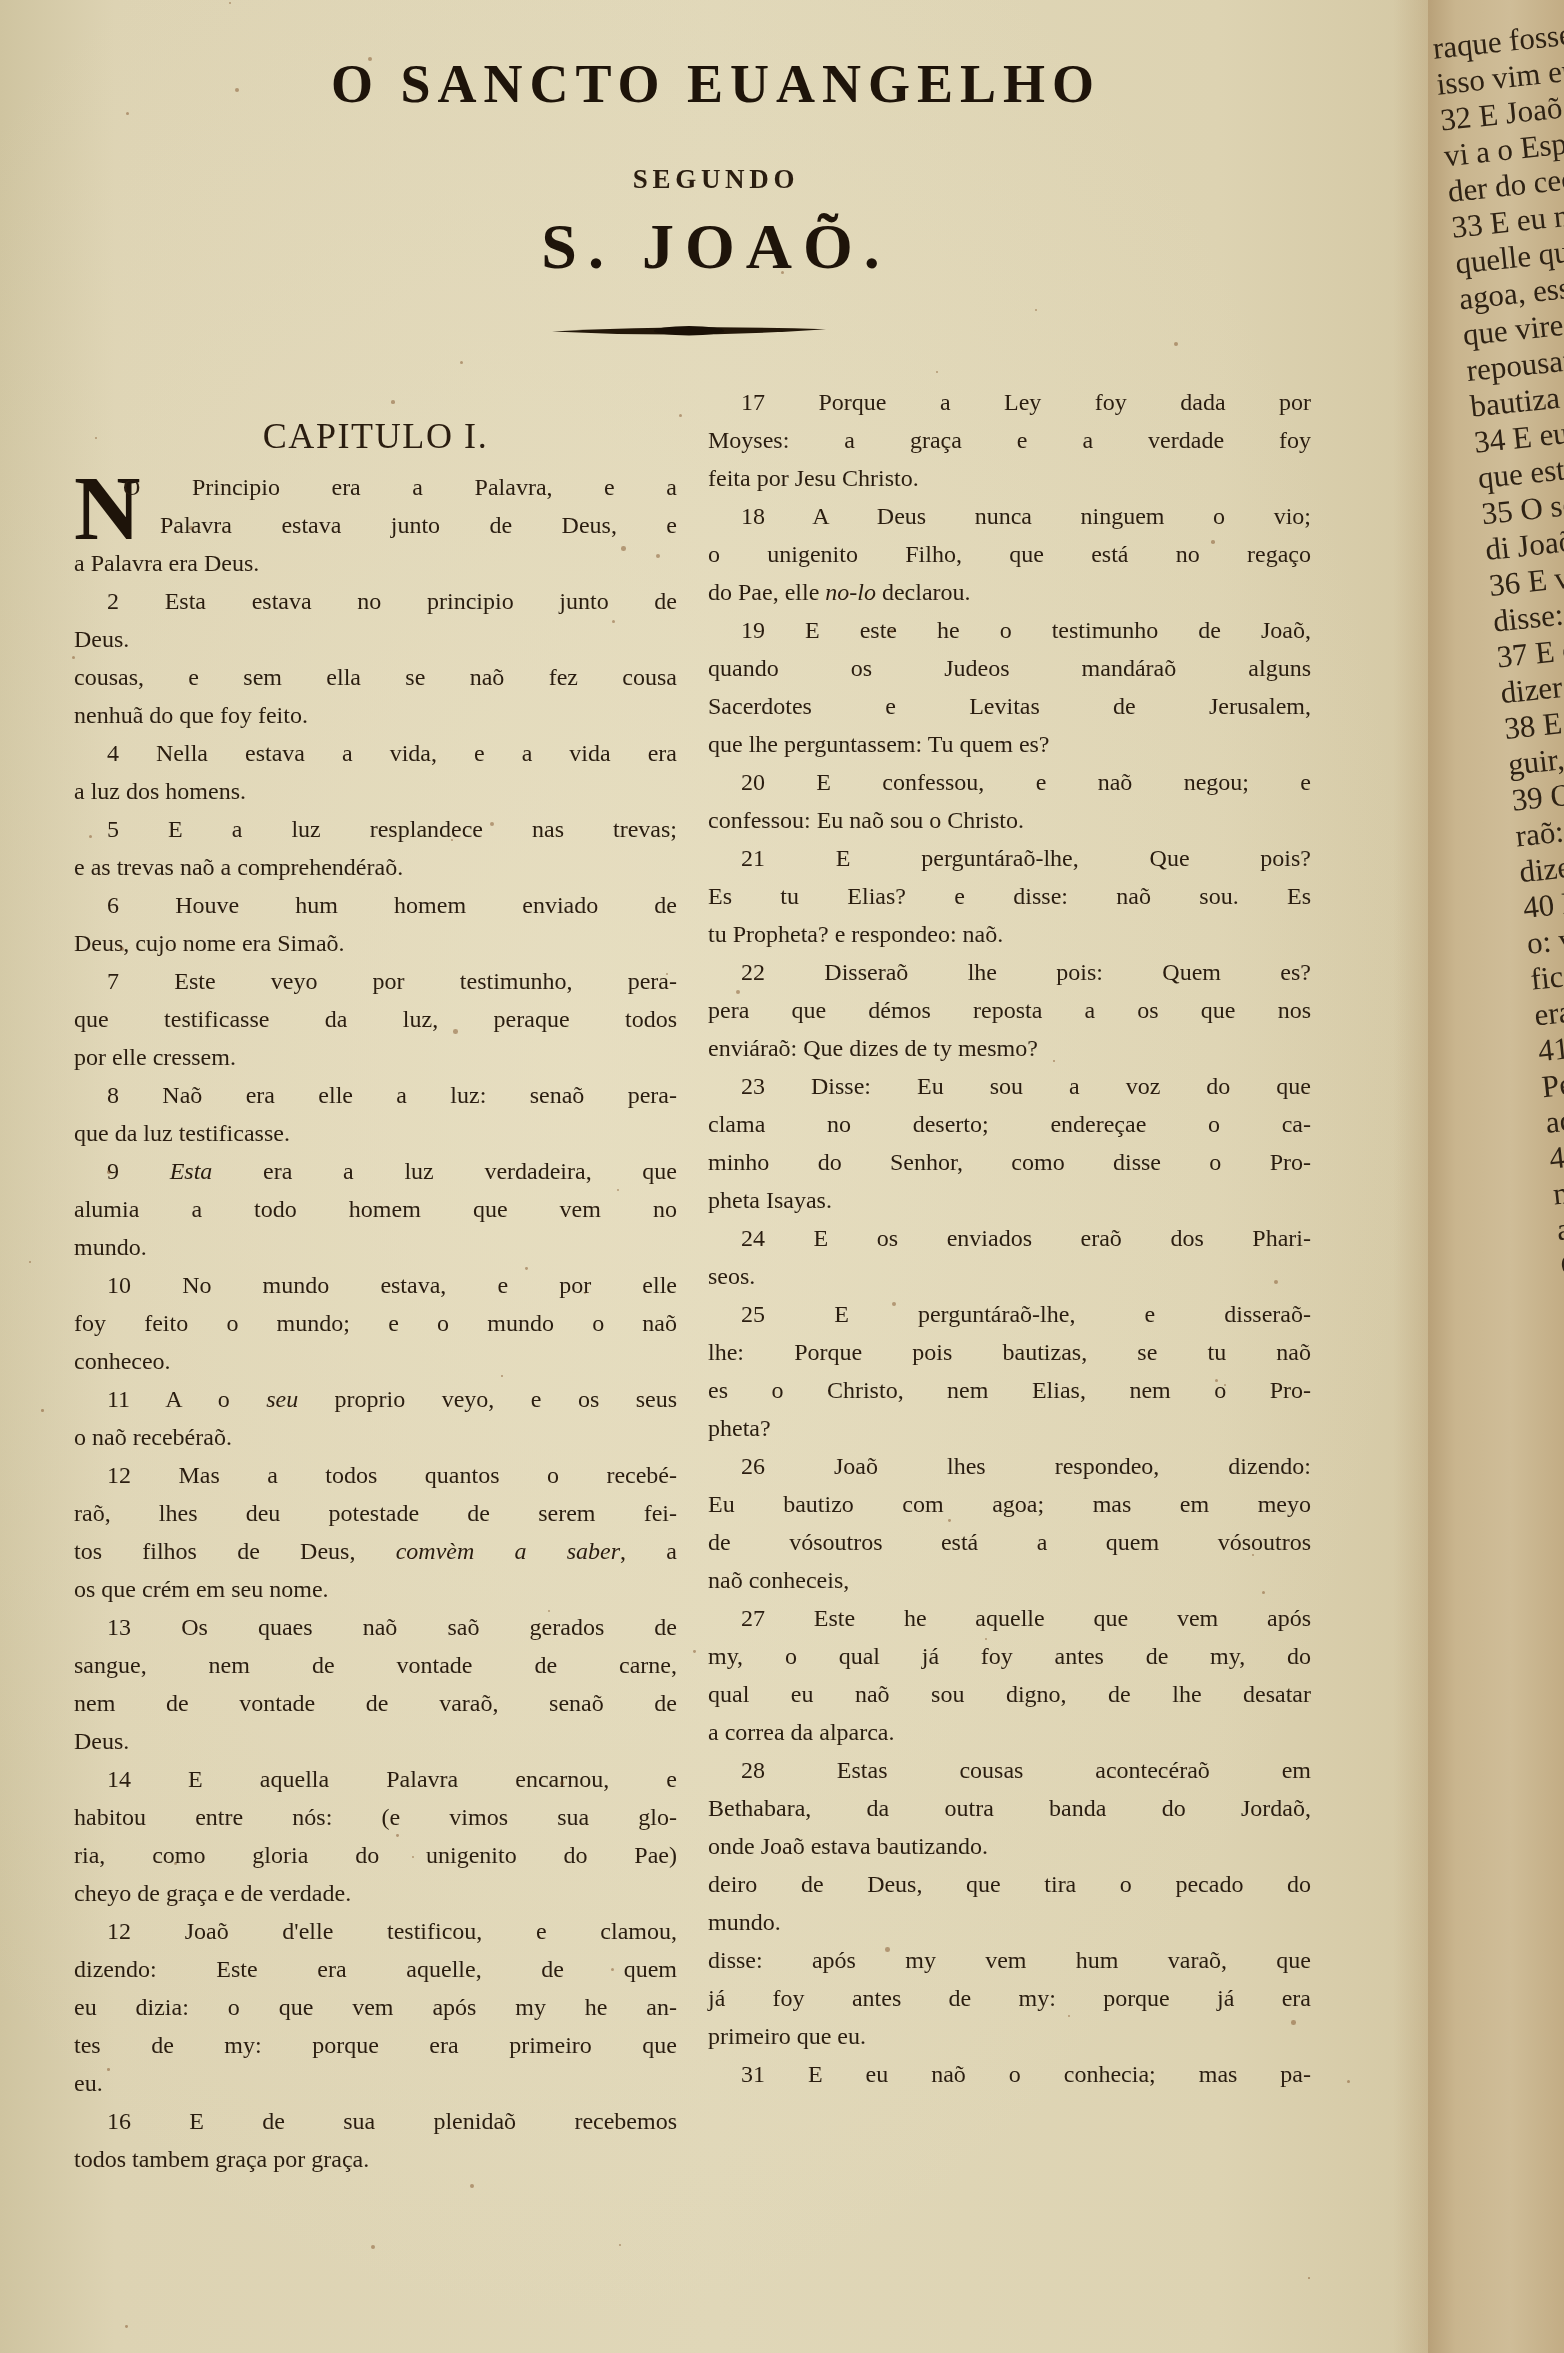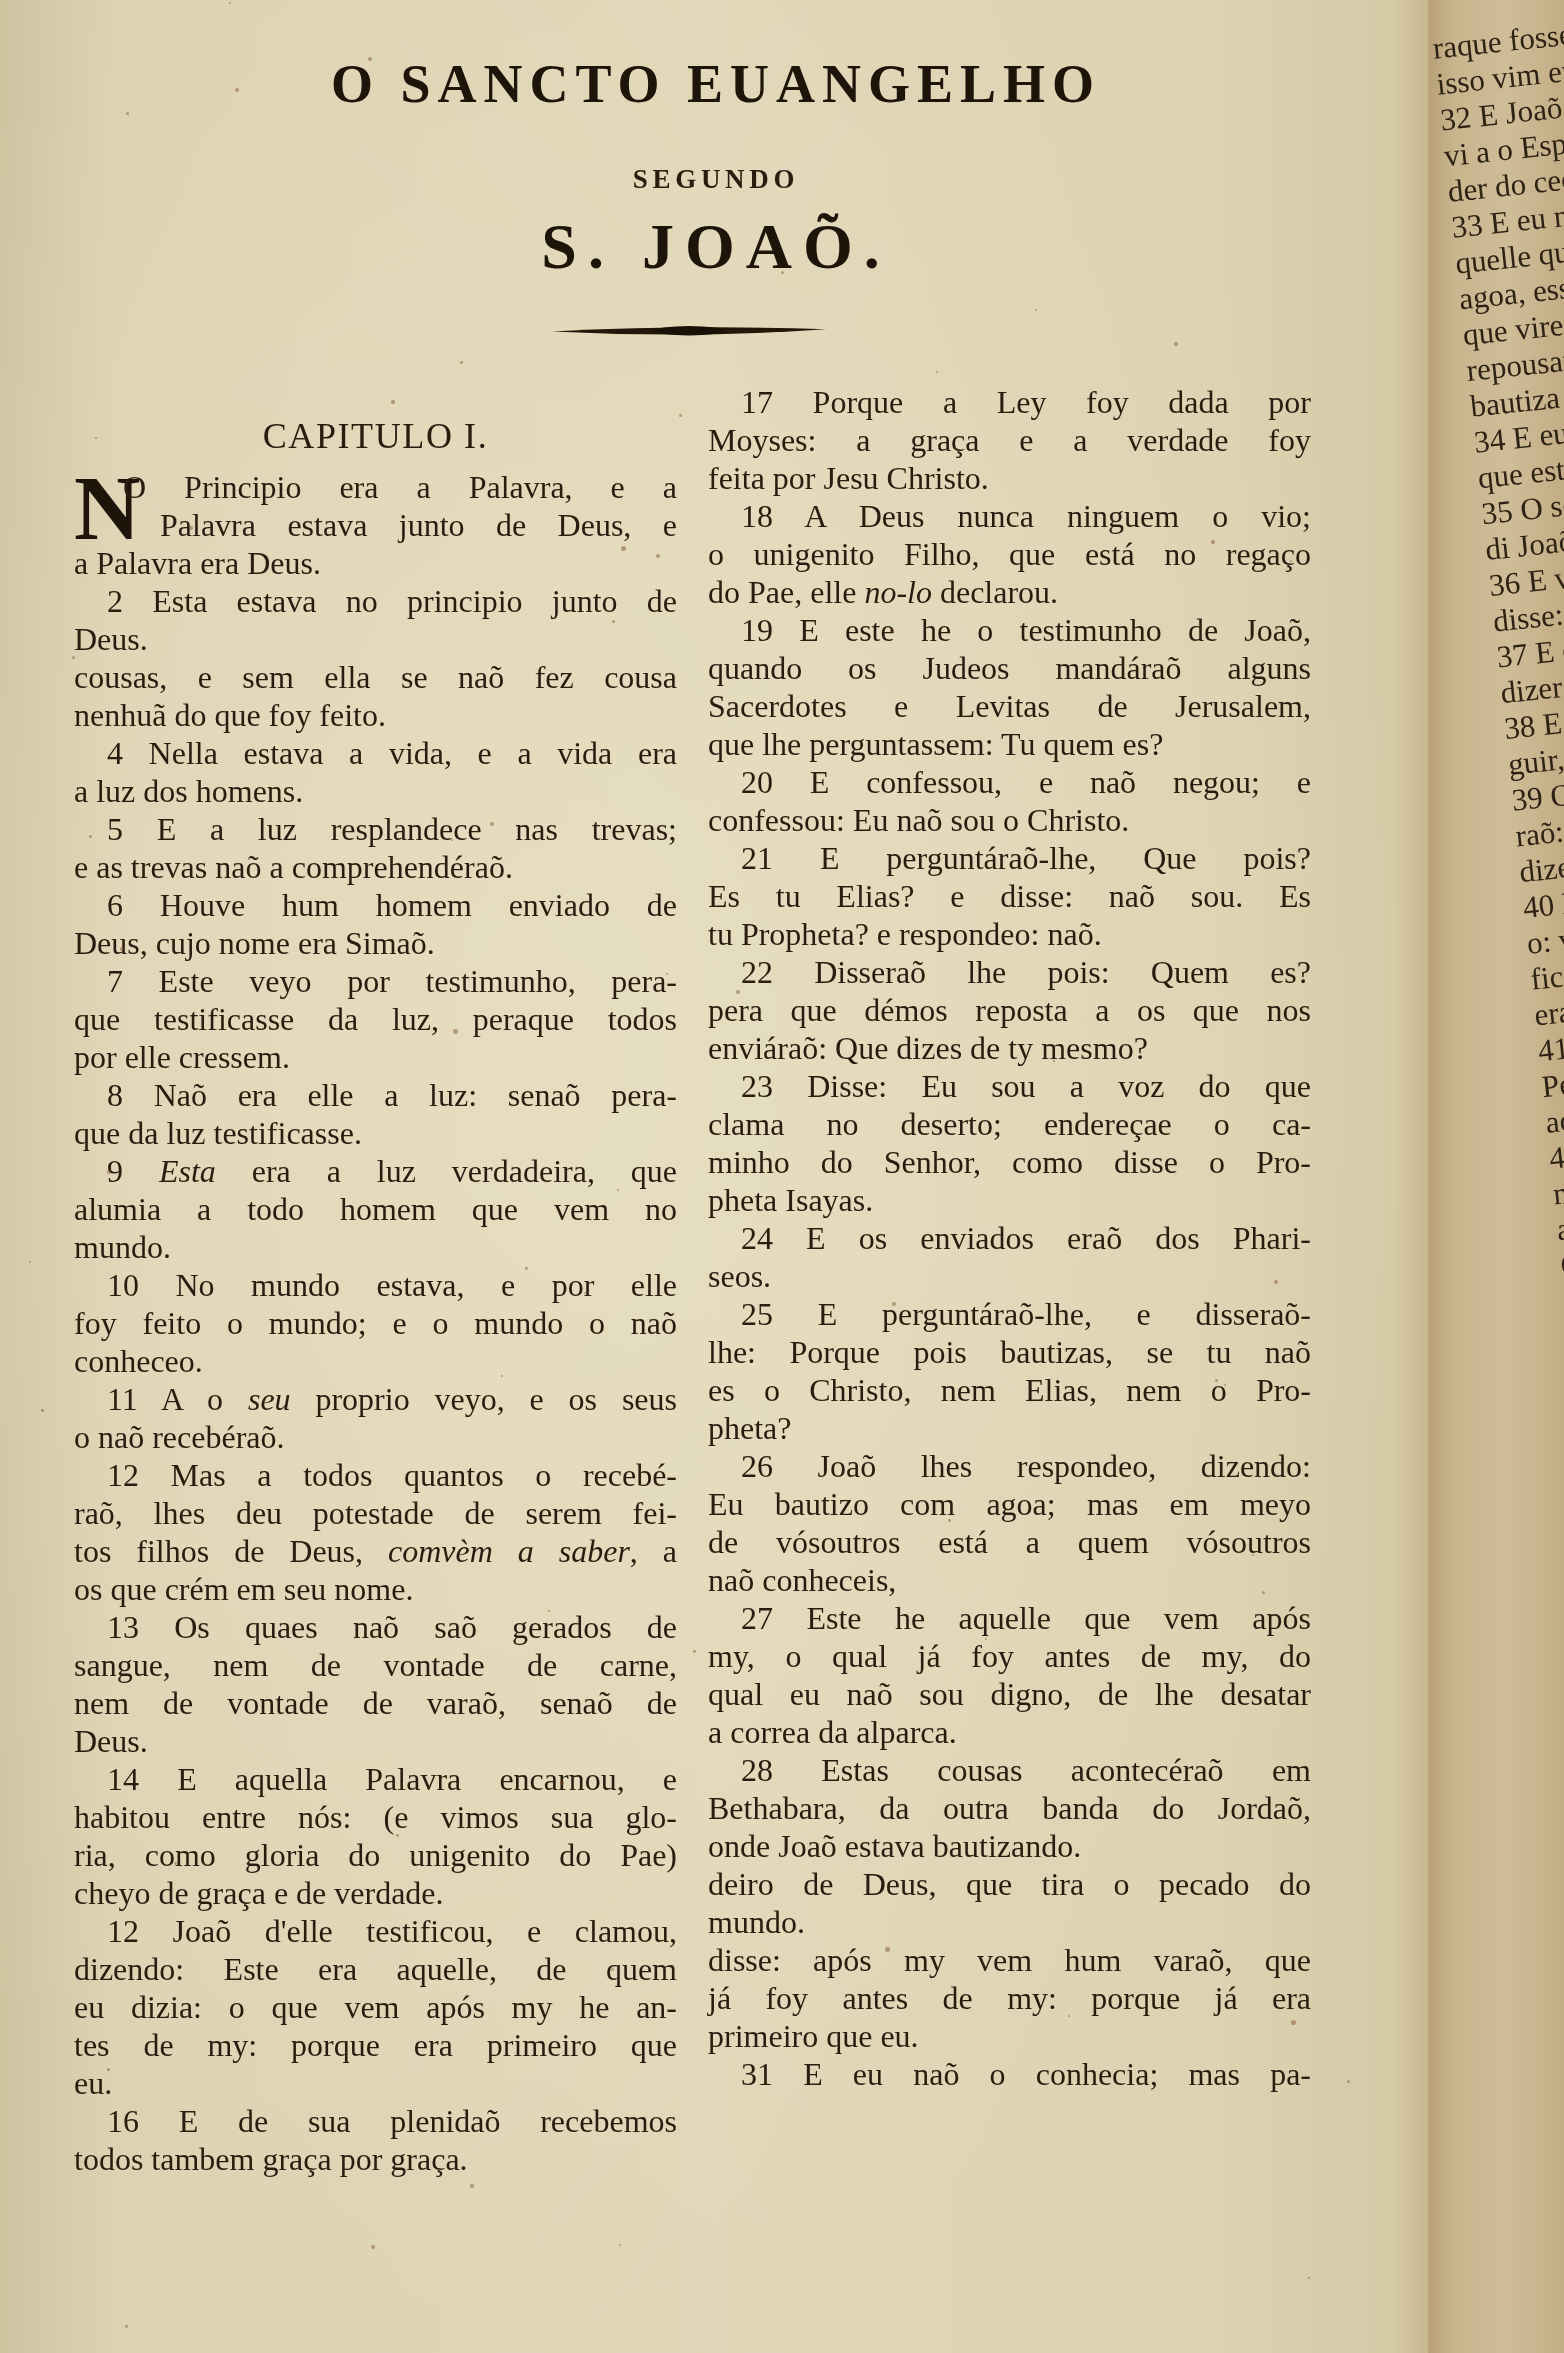--- a/index.html
+++ b/index.html
@@ -43,21 +43,21 @@
   }
   #saint {
     top: 210px; font-family: "Liberation Serif", serif; font-weight: bold;
     font-size: 64px; letter-spacing: 11px; color: #1e140a;
   }
   .ornament {
     position: absolute; left: 552px; top: 323px; width: 274px; height: 15.6px;
   }
   .col {
     position: absolute; top: 0;
-    font-family: "Liberation Serif", serif; font-size: 32px; line-height: 38px;
+    font-family: "Liberation Serif", serif; font-size: 24px; line-height: 38px;
     color: #2a1d10;
   }
   .col .line { display: block; white-space: nowrap; text-align: justify; text-align-last: justify; height: 38px; overflow: visible; }
   .col .line.last { text-align-last: left; }
   .col .line.indent { padding-left: 33px; }
   #left-col { left: 74px; width: 603px; }
   #right-col { left: 708px; width: 603px; }
   #chapter-heading {
     position: absolute; left: 74px; width: 603px; top: 415px; text-align: center;
     font-family: "Liberation Serif", serif; font-size: 36px; letter-spacing: 1.6px; color: #2a1d10;

